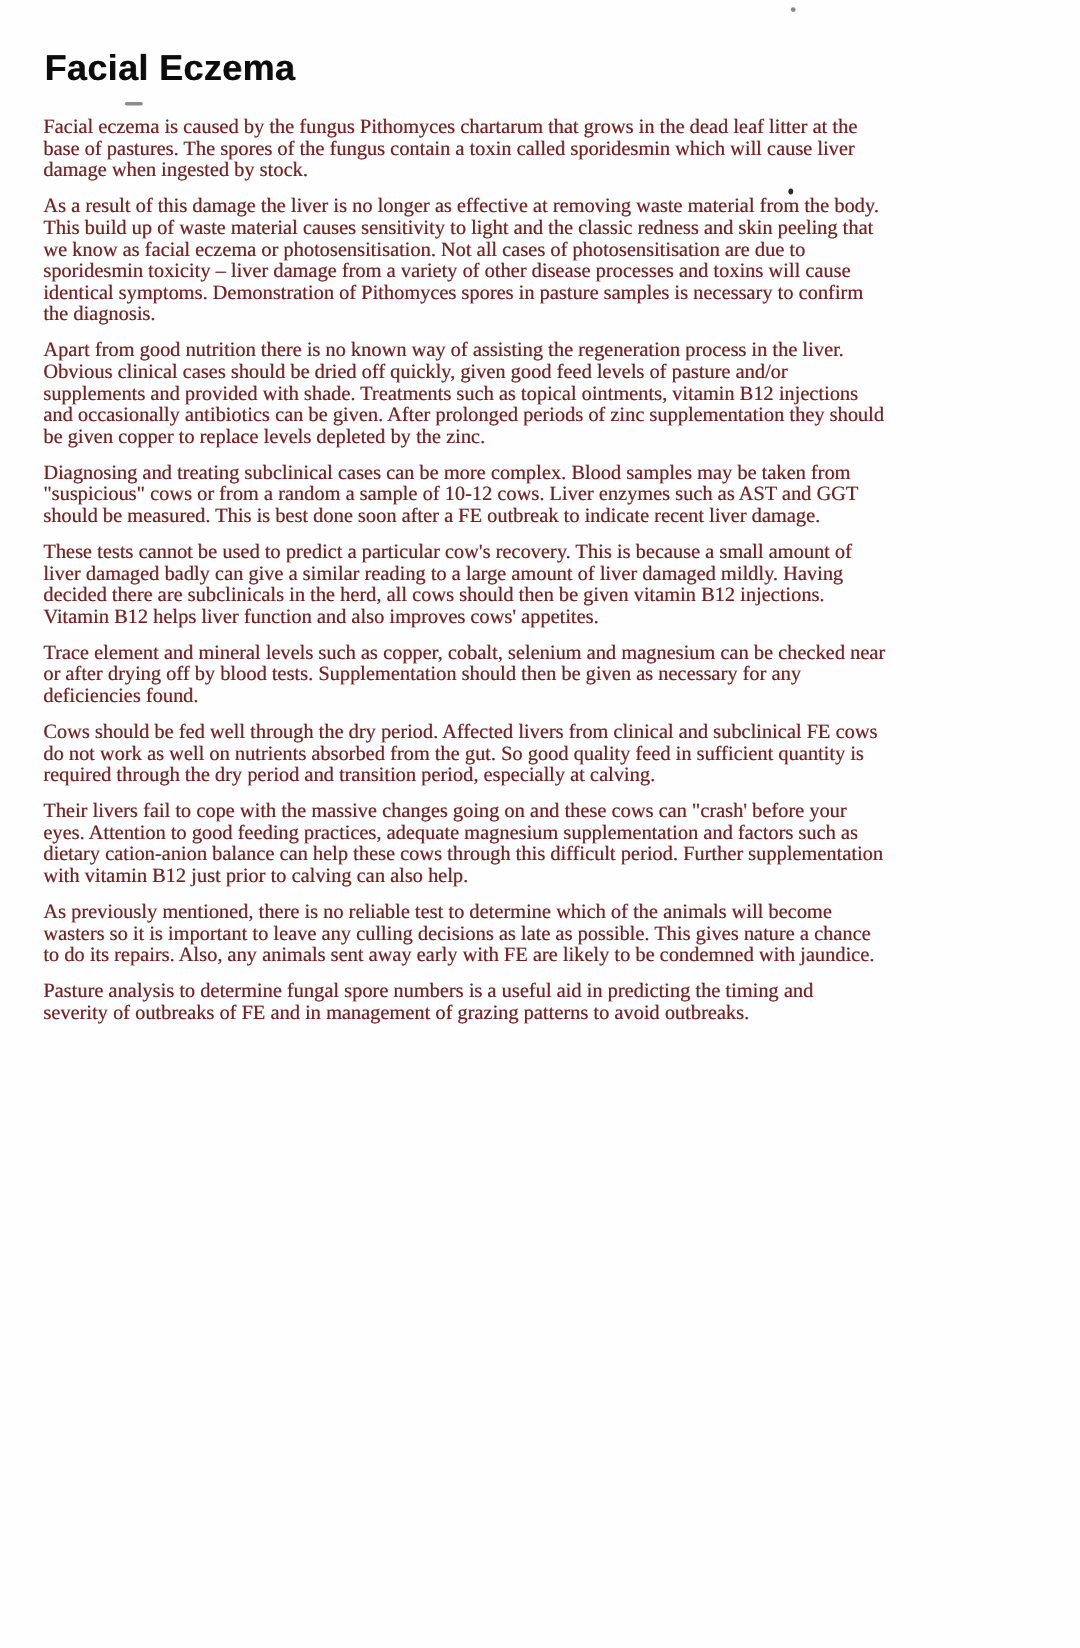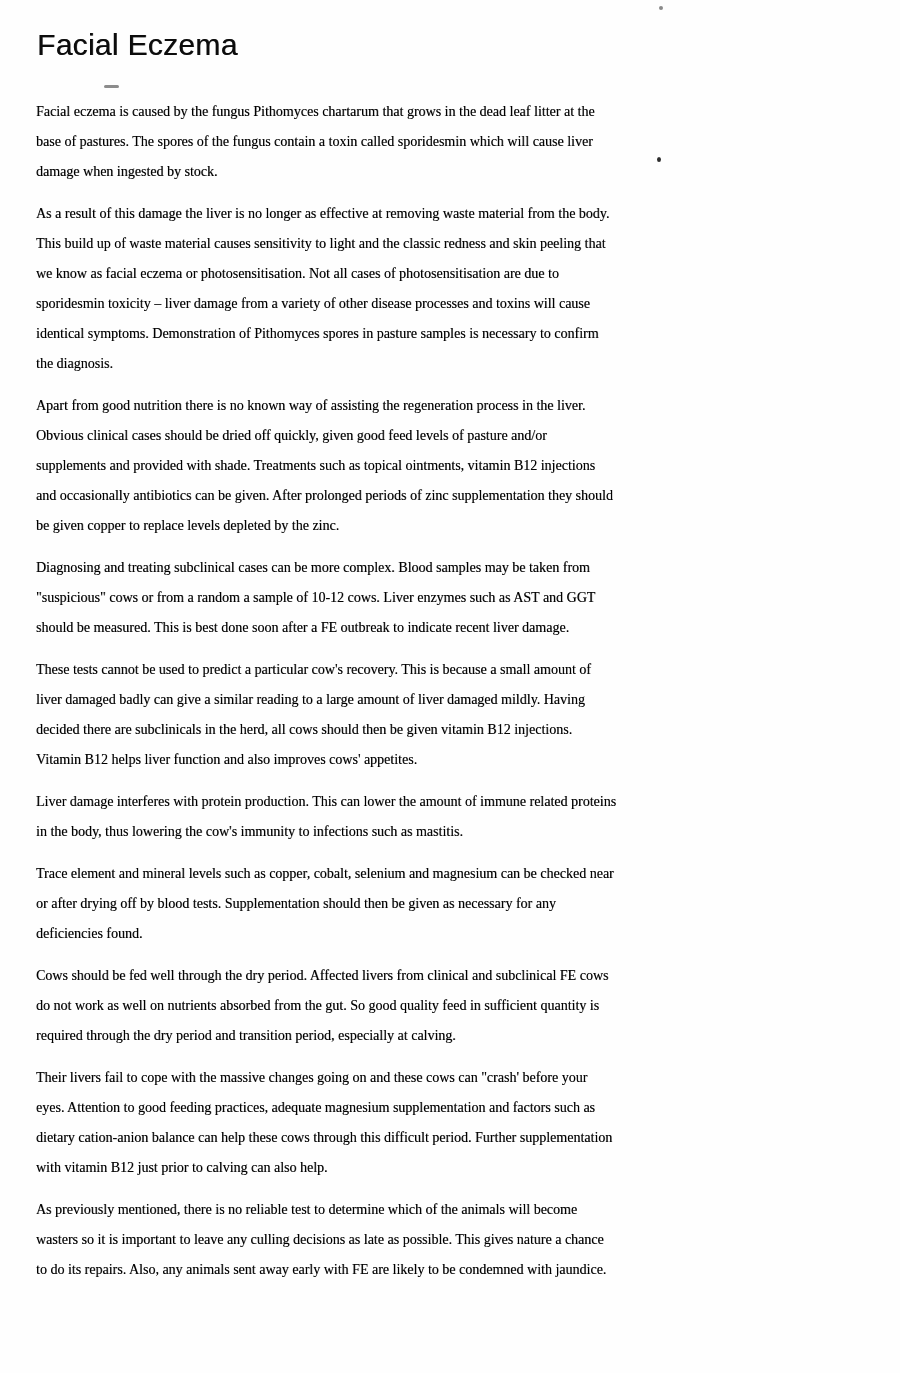--- a/index.html
+++ b/index.html
@@ -16,41 +16,41 @@
     position: relative;
     width: 900px;
     height: 1373px;
     background: #fefefe;
     font-family: "Liberation Serif", serif;
     color: #161616;
   }
   .title {
     position: absolute;
     left: 37px;
-    top: 28px;
+    top: 41px;
     margin: 0;
     font-family: "Liberation Sans", sans-serif;
     font-size: 30px;
-    font-weight: 400;
+    font-weight: 700;
     color: #0c0c0c;
     letter-spacing: 0.3px;
     text-shadow: 0.5px 0 0 rgba(10,10,10,0.7);
   }
   .doc-body {
     position: absolute;
     left: 36px;
     top: 97px;
     width: 833px;
   }
   .para {
     margin: 0 0 12px 0;
-    font-size: 14px;
-    line-height: 30px;
+    font-size: 17px;
+    line-height: 18px;
     white-space: pre-line;
-    color: #000000;
+    color: #7f1d1d;
     text-shadow: 0.4px 0 0 rgba(25,25,25,0.5);
   }
   .footer {
     position: absolute;
     left: 352px;
     top: 1382px;
     font-family: "DejaVu Sans Mono", monospace;
     font-size: 21px;
     letter-spacing: 4px;
     color: #1b1b1b;
@@ -98,33 +98,33 @@
 supplements and provided with shade. Treatments such as topical ointments, vitamin B12 injections
 and occasionally antibiotics can be given. After prolonged periods of zinc supplementation they should
 be given copper to replace levels depleted by the zinc.</p>
       <p class="para">Diagnosing and treating subclinical cases can be more complex. Blood samples may be taken from
 "suspicious" cows or from a random a sample of 10-12 cows. Liver enzymes such as AST and GGT
 should be measured. This is best done soon after a FE outbreak to indicate recent liver damage.</p>
       <p class="para">These tests cannot be used to predict a particular cow's recovery. This is because a small amount of
 liver damaged badly can give a similar reading to a large amount of liver damaged mildly. Having
 decided there are subclinicals in the herd, all cows should then be given vitamin B12 injections.
 Vitamin B12 helps liver function and also improves cows' appetites.</p>
-      <p class="para">Liver damage interferes with protein production. This can lower the amount of immune related proteins
-in the body, thus lowering the cow's immunity to infections such as mastitis.</p>
       <p class="para">Trace element and mineral levels such as copper, cobalt, selenium and magnesium can be checked near
 or after drying off by blood tests. Supplementation should then be given as necessary for any
 deficiencies found.</p>
       <p class="para">Cows should be fed well through the dry period. Affected livers from clinical and subclinical FE cows
 do not work as well on nutrients absorbed from the gut. So good quality feed in sufficient quantity is
 required through the dry period and transition period, especially at calving.</p>
       <p class="para">Their livers fail to cope with the massive changes going on and these cows can "crash' before your
 eyes. Attention to good feeding practices, adequate magnesium supplementation and factors such as
 dietary cation-anion balance can help these cows through this difficult period. Further supplementation
 with vitamin B12 just prior to calving can also help.</p>
       <p class="para">As previously mentioned, there is no reliable test to determine which of the animals will become
 wasters so it is important to leave any culling decisions as late as possible. This gives nature a chance
 to do its repairs. Also, any animals sent away early with FE are likely to be condemned with jaundice.</p>
+      <p class="para">Pasture analysis to determine fungal spore numbers is a useful aid in predicting the timing and
+severity of outbreaks of FE and in management of grazing patterns to avoid outbreaks.</p>
     </div>
   <div class="footer">-131-</div>
   <div class="artifact dot-a"></div>
   <div class="artifact dot-b"></div>
   <div class="artifact smudge"></div>
 </div>
 
 </body></html>

